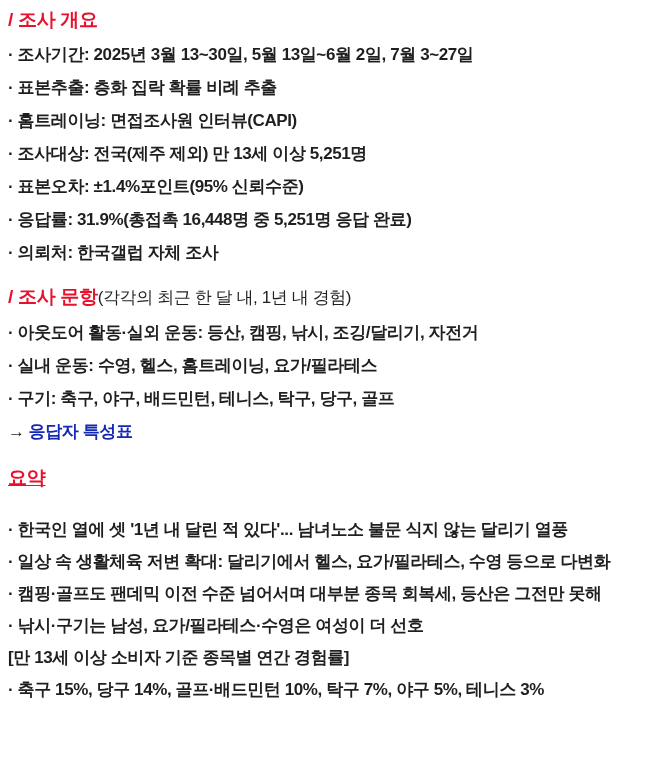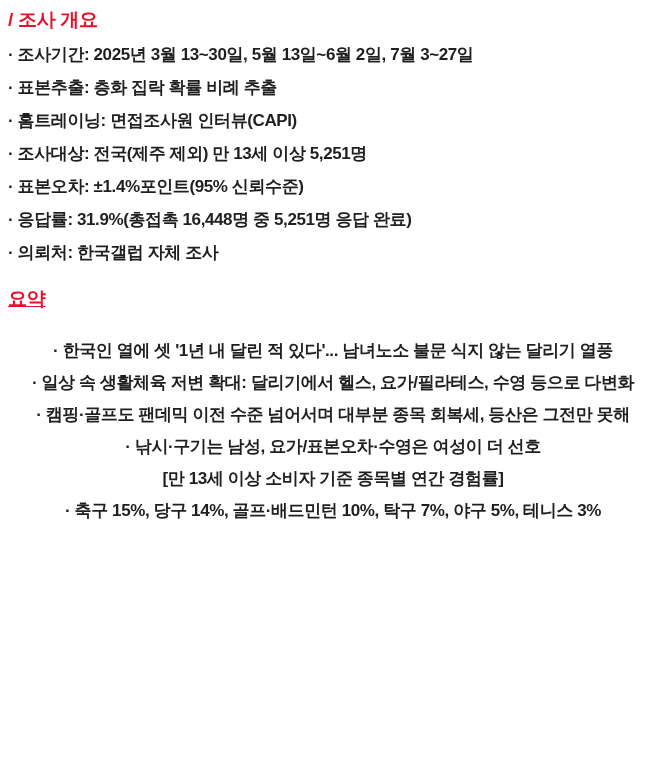--- a/index.html
+++ b/index.html
@@ -53,42 +53,49 @@
   }
   .arrow{
     color:var(--text);
     margin-right:4px;
   }
   .sec-summary{margin-top:18px;}
   .sec-summary .sec-title{
     text-decoration:underline;
     margin-bottom:24px;
   }
-  .sec-summary .line{line-height:32px;text-align:center;}
+  .sec-summary .line{line-height:32px;}
 </style>
 </head>
 <body>
 
 <div class="page">
 
   <section class="sec-overview">
     <h2 class="sec-title">/ 조사 개요</h2>
     <p class="line">· 조사기간: 2025년 3월 13~30일, 5월 13일~6월 2일, 7월 3~27일</p>
     <p class="line">· 표본추출: 층화 집락 확률 비례 추출</p>
     <p class="line">· 홈트레이닝: 면접조사원 인터뷰(CAPI)</p>
     <p class="line">· 조사대상: 전국(제주 제외) 만 13세 이상 5,251명</p>
     <p class="line">· 표본오차: ±1.4%포인트(95% 신뢰수준)</p>
     <p class="line">· 응답률: 31.9%(총접촉 16,448명 중 5,251명 응답 완료)</p>
     <p class="line">· 의뢰처: 한국갤럽 자체 조사</p>
   </section>
 
+  <section class="sec-questions">
+    <h2 class="sec-title"><span>/ 조사 문항</span><span class="q-title-suffix">(각각의 최근 한 달 내, 1년 내 경험)</span></h2>
+    <p class="line">· 아웃도어 활동·실외 운동: 등산, 캠핑, 낚시, 조깅/달리기, 자전거</p>
+    <p class="line">· 실내 운동: 수영, 헬스, 홈트레이닝, 요가/필라테스</p>
+    <p class="line">· 구기: 축구, 야구, 배드민턴, 테니스, 탁구, 당구, 골프</p>
+    <p class="line link-line"><span class="arrow">→</span><a>응답자 특성표</a></p>
+  </section>
 
   <section class="sec-summary">
     <h2 class="sec-title">요약</h2>
     <p class="line">· 한국인 열에 셋 '1년 내 달린 적 있다'... 남녀노소 불문 식지 않는 달리기 열풍</p>
     <p class="line">· 일상 속 생활체육 저변 확대: 달리기에서 헬스, 요가/필라테스, 수영 등으로 다변화</p>
     <p class="line">· 캠핑·골프도 팬데믹 이전 수준 넘어서며 대부분 종목 회복세, 등산은 그전만 못해</p>
-    <p class="line">· 낚시·구기는 남성, 요가/표본오차·수영은 여성이 더 선호</p>
+    <p class="line">· 낚시·구기는 남성, 요가/필라테스·수영은 여성이 더 선호</p>
     <p class="line">[만 13세 이상 소비자 기준 종목별 연간 경험률]</p>
     <p class="line">· 축구 15%, 당구 14%, 골프·배드민턴 10%, 탁구 7%, 야구 5%, 테니스 3%</p>
   </section>
 
 </div>
 
 </body></html>

